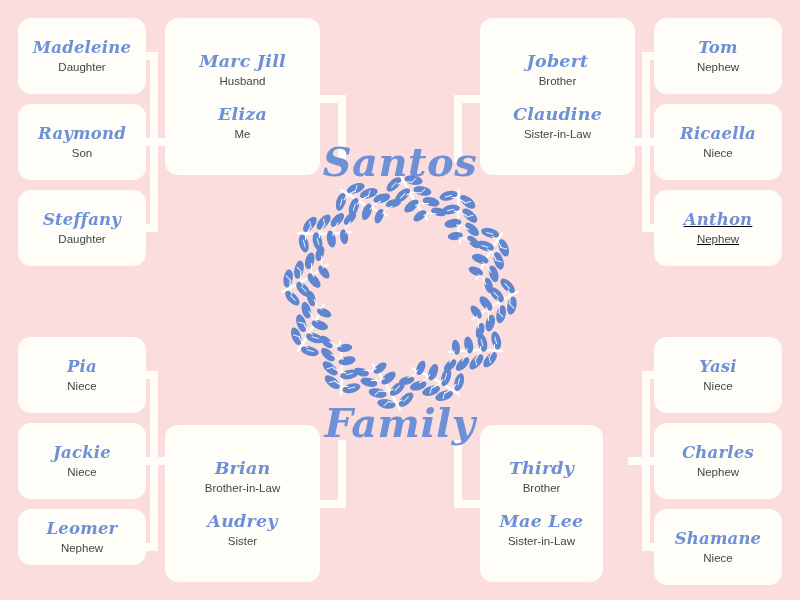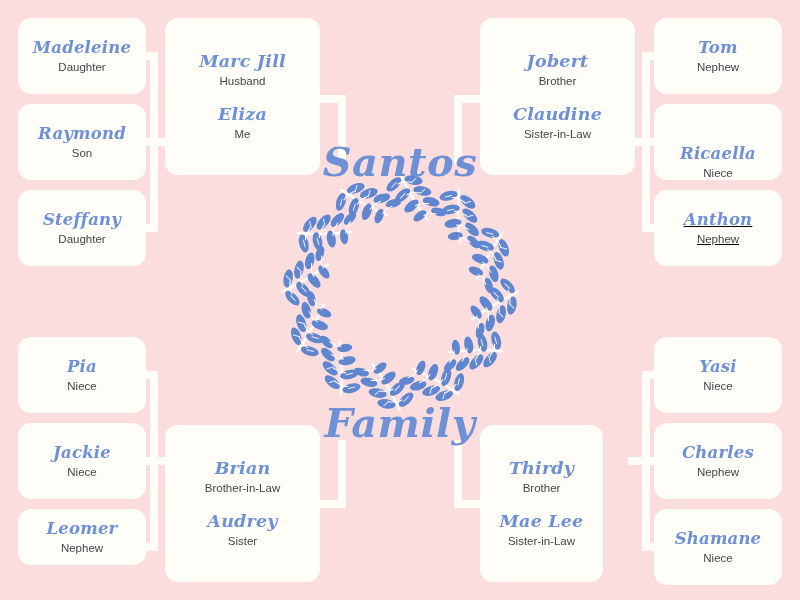--- a/index.html
+++ b/index.html
@@ -139,21 +139,21 @@
       <span class="role">Sister-in-Law</span>
     </div>
   </div>
 
   <div class="card small" style="left:654px;top:18px;width:128px;height:76px;">
     <div class="person">
       <span class="name">Tom</span>
       <span class="role">Nephew</span>
     </div>
   </div>
-  <div class="card small" style="left:654px;top:104px;width:128px;height:76px;justify-content:flex-end;">
+  <div class="card small" style="left:654px;top:104px;width:128px;height:76px;">
     <div class="person">
       <span class="name">Ricaella</span>
       <span class="role">Niece</span>
     </div>
   </div>
   <div class="card small" style="left:654px;top:190px;width:128px;height:76px;text-decoration:underline;">
     <div class="person">
       <span class="name">Anthon</span>
       <span class="role">Nephew</span>
     </div>

